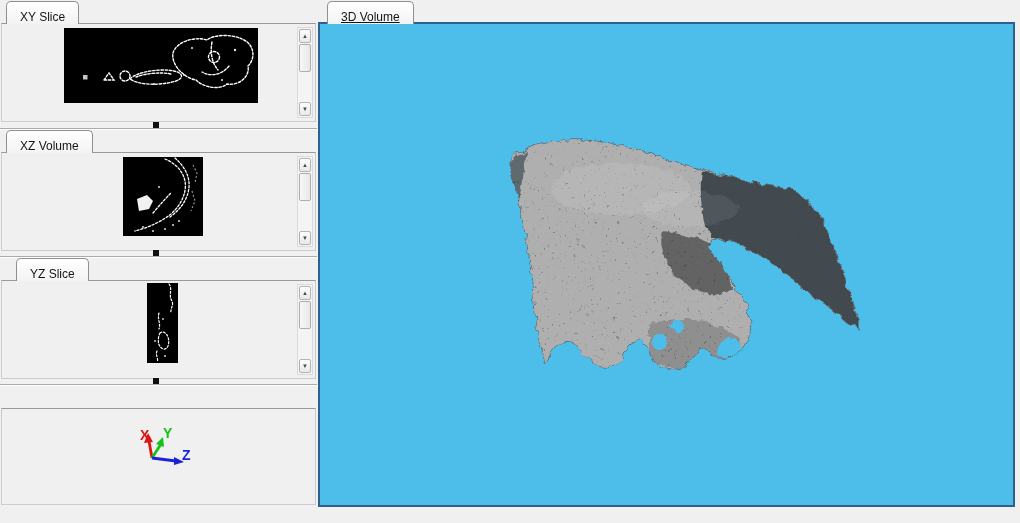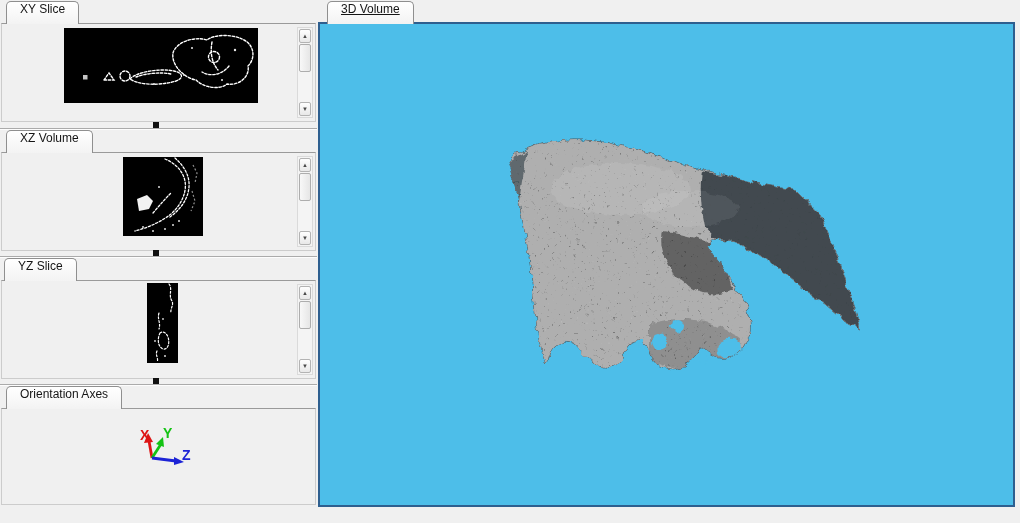--- a/index.html
+++ b/index.html
@@ -3,21 +3,21 @@
 <meta charset="utf-8">
 <style>
   html,body{margin:0;padding:0;background:#f0f0f0;}
   #app{position:relative;width:1020px;height:523px;background:#f0f0f0;overflow:hidden;
        font-family:"Liberation Sans",sans-serif;}
 
   
   .tab{position:absolute;height:23px;box-sizing:border-box;
        background:linear-gradient(#ffffff,#f3f3f3);
        border:1px solid #8f8f8f;border-bottom:none;border-radius:5px 5px 0 0;
-       padding:0 13px;display:flex;align-items:flex-start;z-index:3;
+       padding:0 13px;display:flex;align-items:flex-end;z-index:3;
        font-size:12px;color:#151515;white-space:nowrap;cursor:default;}
 
   
   .panel{position:absolute;left:1px;width:315px;box-sizing:border-box;background:#f0f0f0;
          border:1px solid #cccccc;border-top:1px solid #9a9a9a;z-index:1;}
 
   .slice-img{position:absolute;z-index:2;background:#000;}
 
   
   .divline{position:absolute;left:0;width:317px;height:1px;background:#ababab;
@@ -120,21 +120,21 @@
     </div>
     <div class="sb-thumb"></div>
     <div class="sb-btn sb-down">
       <span>▼</span>
     </div>
   </div>
 
   <div class="grip" style="top:250px;"></div>
   <div class="divline" style="top:256px;"></div>
 
-  <div class="tab" style="left:4px;top:258px;">
+  <div class="tab" style="left:16px;top:258px;">
     <span>YZ Slice</span>
   </div>
   <div class="panel" style="top:280px;height:99px;"></div>
 
   <svg class="slice-img" style="left:147px;top:283px;" width="31" height="80" viewBox="0 0 31 80">
     <rect x="0" y="0" width="31" height="80" fill="#000"></rect>
     <g stroke="#fff" stroke-width="1.2" fill="none" stroke-dasharray="2 1.8" stroke-linecap="round">
       <path d="M22,1 C26,6 21,12 25,18 C27,22 23,26 24,30"></path>
       <path d="M12,30 C10,36 14,40 12,46"></path>
       <path d="M13,50 C10,56 11,64 16,66 C21,67 23,60 21,54 C19,49 15,48 13,50 Z"></path>
@@ -153,23 +153,20 @@
     </div>
     <div class="sb-thumb"></div>
     <div class="sb-btn sb-down">
       <span>▼</span>
     </div>
   </div>
 
   <div class="grip" style="top:378px;"></div>
   <div class="divline" style="top:384px;"></div>
 
-  <div class="tab" style="left:6px;top:386px;">
-    <span>Orientation Axes</span>
-  </div>
   <div class="panel" style="top:408px;height:97px;"></div>
 
   <svg style="position:absolute;left:126px;top:416px;z-index:2;" width="80" height="60" viewBox="0 0 80 60">
 
     <line x1="26" y1="42" x2="23" y2="25" stroke="#dd1414" stroke-width="2.8"></line>
     <polygon points="18,27 27,26 22,17" fill="#dd1414"></polygon>
 
     <line x1="26" y1="42" x2="35" y2="28" stroke="#14c314" stroke-width="2.8"></line>
     <polygon points="30,28 38,31 37,21" fill="#14c314"></polygon>
 

